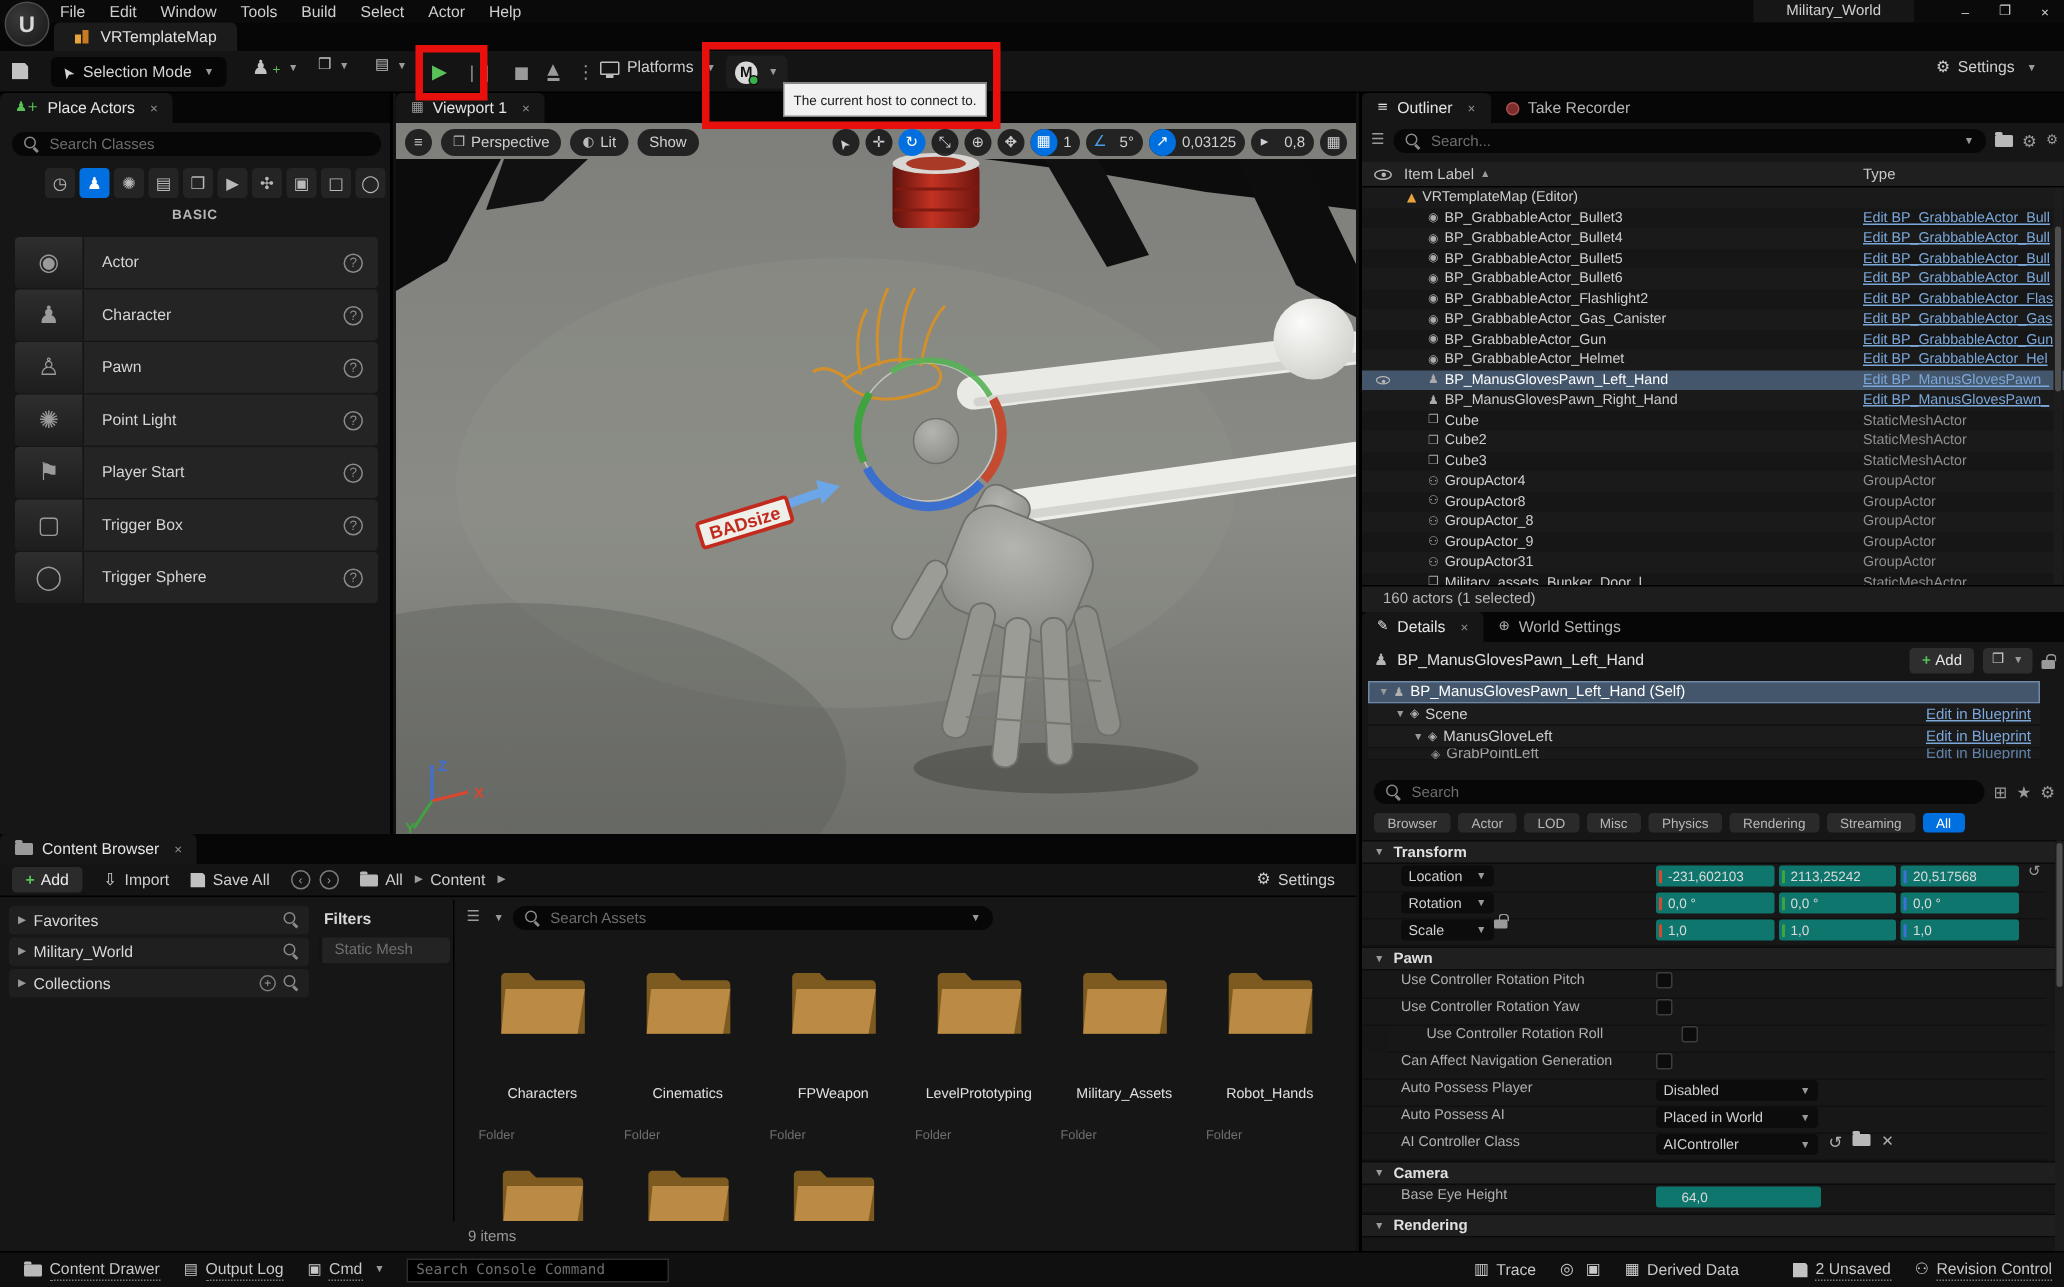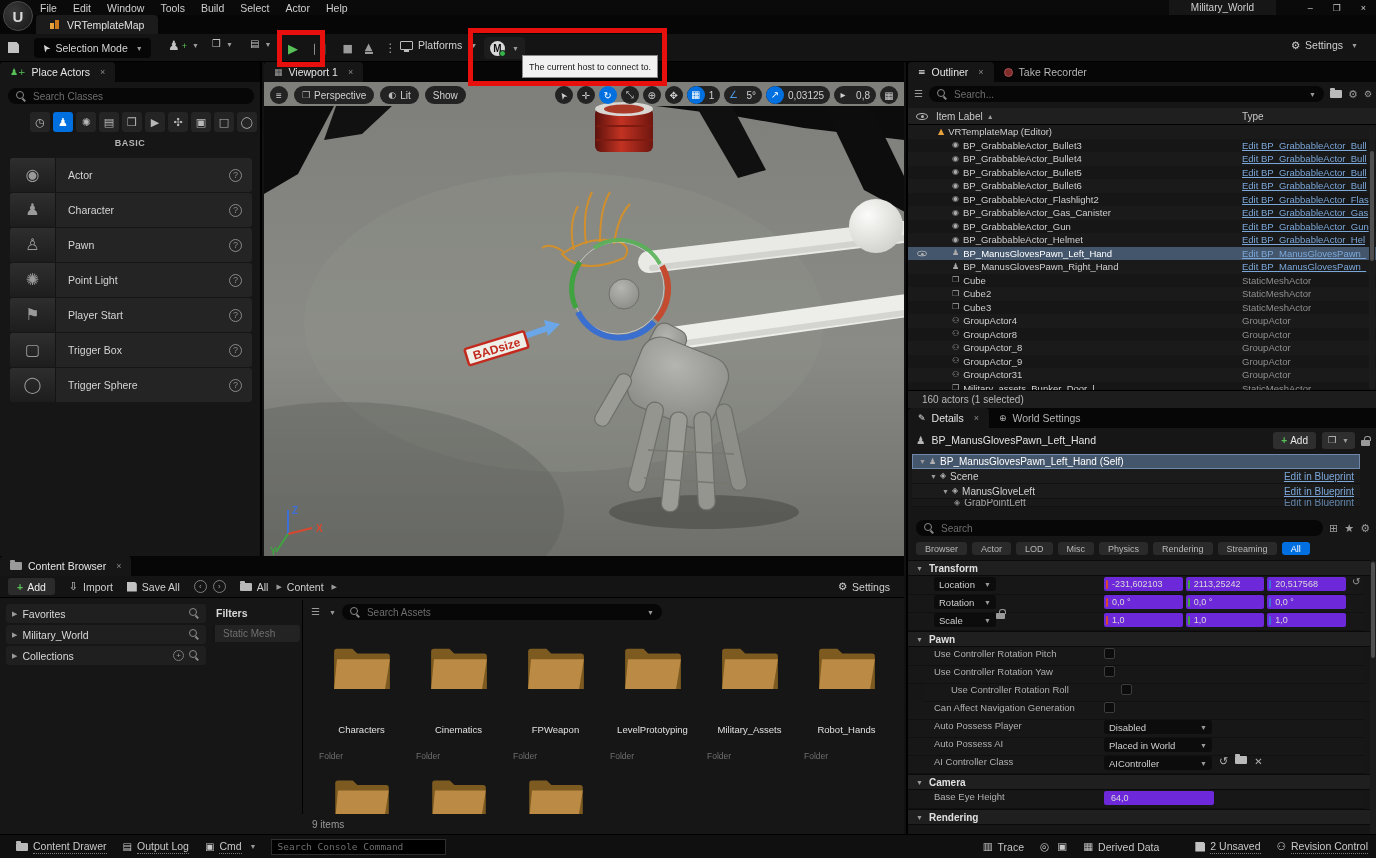--- a/index.html
+++ b/index.html
@@ -115,21 +115,21 @@
 .dt-link{position:absolute;right:6px;color:#7ba7d9;text-decoration:underline;font-size:10px}
 #dt-search-row{position:absolute;left:8px;top:112px;width:454px;display:flex;gap:6px;align-items:center}
 #dt-chips{position:absolute;left:8px;top:134px;width:454px;display:flex;gap:5px}
 .chip{background:#2a2a2a;border-radius:3px;height:13px;display:flex;align-items:center;padding:0 9px;font-size:9px;color:#b8b8b8}
 .chip.active{background:#0070e0;color:#fff}
 .dsec{position:absolute;left:0;width:470px;height:16px;background:#1f1f1f;border-top:1px solid #0a0a0a;border-bottom:1px solid #0a0a0a;display:flex;align-items:center;gap:6px;padding-left:8px;font-size:10px;font-weight:bold;color:#e0e0e0}
 .dsec .car{font-size:7px;color:#9a9a9a;font-weight:normal}
 .prow{position:absolute;left:0;width:456px;height:18px;border-bottom:1px solid #101010;display:flex;align-items:flex-start;background:#171717}
 .prow .plabel{width:196px;padding-left:26px;font-size:9.5px;color:#b0b0b0}
 .pill-dd{background:#0c0c0c;border-radius:3px;height:14px;display:flex;align-items:center;justify-content:space-between;padding:0 5px;font-size:9.5px;color:#cfcfcf}
-.vfield{flex:1;height:14px;background:#6d28d9;border-radius:2px;display:flex;align-items:center;font-size:9px;color:#dadada;overflow:hidden}
+.vfield{flex:1;height:14px;background:#0f766e;border-radius:2px;display:flex;align-items:center;font-size:9px;color:#dadada;overflow:hidden}
 .vbar{width:2px;height:9px;margin:0 4px 0 2px;border-radius:1px}
 .tfvals{display:flex;gap:3px;flex:1;margin-right:6px}
 
 
 #content-browser{left:0;top:556px;width:904px;height:278px;background:#161616}
 #cb-toolbar{position:absolute;left:0;top:20px;width:904px;height:22px;display:flex;align-items:center;gap:14px;padding:0 8px;font-size:10.5px;color:#cfcfcf;background:#141414;border-bottom:1px solid #000}
 #cb-add{background:#2b2b2b;border-radius:3px;height:17px;display:flex;gap:4px;align-items:center;padding:0 9px;color:#ececec}
 .cb-tbtn{display:flex;gap:5px;align-items:center}
 .circ{width:13px;height:13px;border:1px solid #7d7d7d;border-radius:50%;display:flex;align-items:center;justify-content:center;font-size:8px;color:#9d9d9d}
 #cb-sidebar{position:absolute;left:6px;top:48px;width:200px;display:flex;flex-direction:column;gap:2px}
@@ -772,21 +772,21 @@
             <span class="fold" style="margin-left:7px"></span>
             <span style="color:#b0b0b0;margin-left:7px;font-size:10px">✕</span>
           </div>
           <div class="dsec" style="top: 366px;">
             <span class="car">▼</span>
             <span>Camera</span>
           </div>
           <div class="prow" style="top: 383px; height: 18px;">
             <div class="plabel">Base Eye Height</div>
             <div class="vfield" style="max-width:110px">
-              <span style="padding-left:7px">64,0</span>
+              <span style="padding-left:17px">64,0</span>
             </div>
           </div>
           <div class="dsec" style="top: 401px;">
             <span class="car">▼</span>
             <span>Rendering</span>
           </div>
         </div>
       <div class="vscroll" style="left:462px;top:152px;height:290px">
           <div class="vthumb" style="top:2px;height:96px"></div>
         </div>

